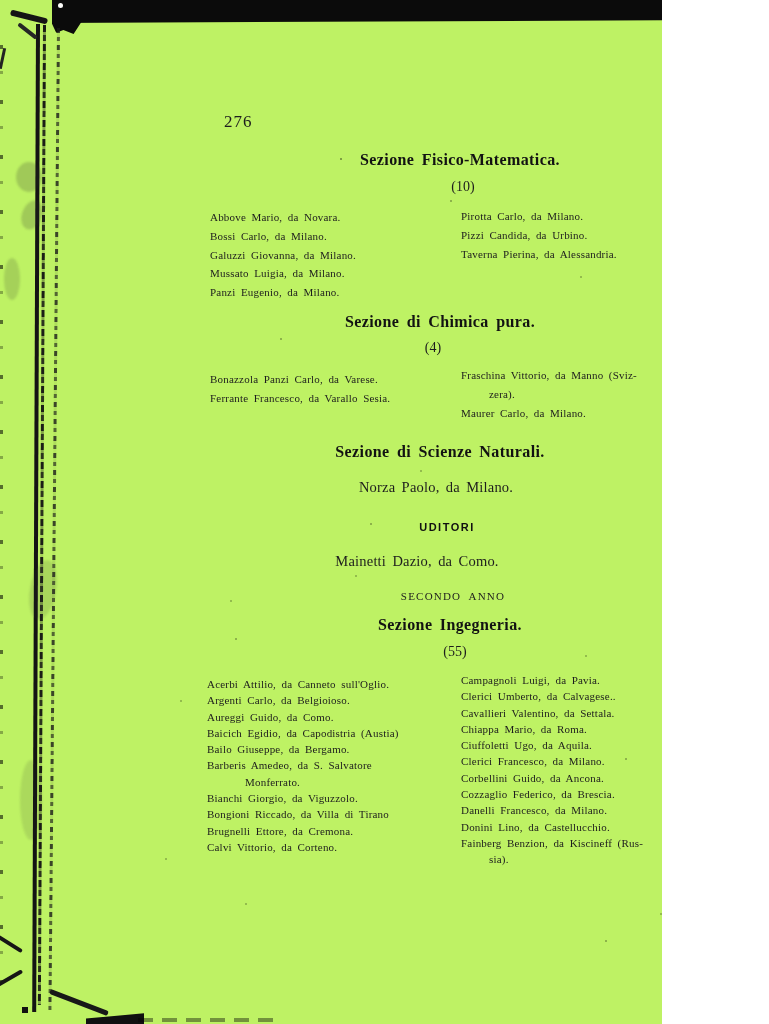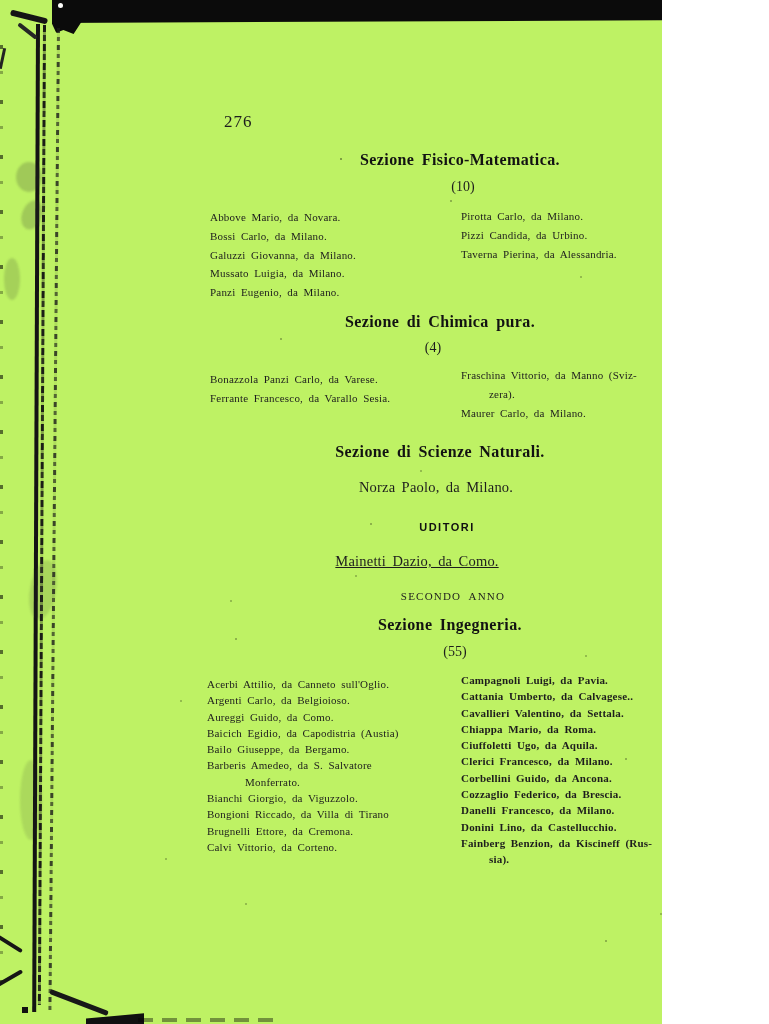--- a/index.html
+++ b/index.html
@@ -107,21 +107,21 @@
     <div class="sec-title" style="top:151px;transform:translateX(5px);">Sezione Fisico-Matematica.</div>
     <div class="sec-count" style="top:179px;transform:translateX(8px);">(10)</div>
 
     <div class="sec-title" style="top:313px;transform:translateX(-15px);">Sezione di Chimica pura.</div>
     <div class="sec-count" style="top:340px;transform:translateX(-22px);">(4)</div>
 
     <div class="sec-title" style="top:443px;transform:translateX(-15px);">Sezione di Scienze Naturali.</div>
     <div class="single-entry" style="top:479px;transform:translateX(-19px);">Norza Paolo, da Milano.</div>
 
     <div class="uditori" style="top:521px;transform:translateX(-8px);">UDITORI</div>
-    <div class="single-entry" style="top:553px;transform:translateX(-38px);text-decoration:underline;">Mainetti Dazio, da Como.</div>
+    <div class="single-entry" style="top:553px;transform:translateX(-38px);">Mainetti Dazio, da Como.</div>
 
     <div class="anno" style="top:590px;transform:translateX(-2px);">SECONDO ANNO</div>
     <div class="sec-title" style="top:616px;transform:translateX(-5px);">Sezione Ingegneria.</div>
     <div class="sec-count" style="top:644px;">(55)</div>
   </div>
 
   <div class="col lh19" style="left:210px;top:208px;">
     <div>Abbove Mario, da Novara.</div>
     <div>Bossi Carlo, da Milano.</div>
     <div>Galuzzi Giovanna, da Milano.</div>
@@ -150,23 +150,23 @@
     <div>Aureggi Guido, da Como.</div>
     <div>Baicich Egidio, da Capodistria (Austia)</div>
     <div>Bailo Giuseppe, da Bergamo.</div>
     <div>Barberis Amedeo, da S. Salvatore</div>
     <div class="ind38">Monferrato.</div>
     <div>Bianchi Giorgio, da Viguzzolo.</div>
     <div>Bongioni Riccado, da Villa di Tirano</div>
     <div>Brugnelli Ettore, da Cremona.</div>
     <div>Calvi Vittorio, da Corteno.</div>
   </div>
-  <div class="col lh16" style="left:461px;top:672px;font-weight:bold;">
+  <div class="col lh16" style="left:461px;top:672px;">
     <div>Campagnoli Luigi, da Pavia.</div>
-    <div>Cattania Umberto, da Calvagese..</div>
+    <div>Clerici Umberto, da Calvagese..</div>
     <div>Cavallieri Valentino, da Settala.</div>
     <div>Chiappa Mario, da Roma.</div>
     <div>Ciuffoletti Ugo, da Aquila.</div>
     <div>Clerici Francesco, da Milano.</div>
     <div>Corbellini Guido, da Ancona.</div>
     <div>Cozzaglio Federico, da Brescia.</div>
     <div>Danelli Francesco, da Milano.</div>
     <div>Donini Lino, da Castellucchio.</div>
     <div>Fainberg Benzion, da Kiscineff (Rus-</div>
     <div class="ind28">sia).</div>

